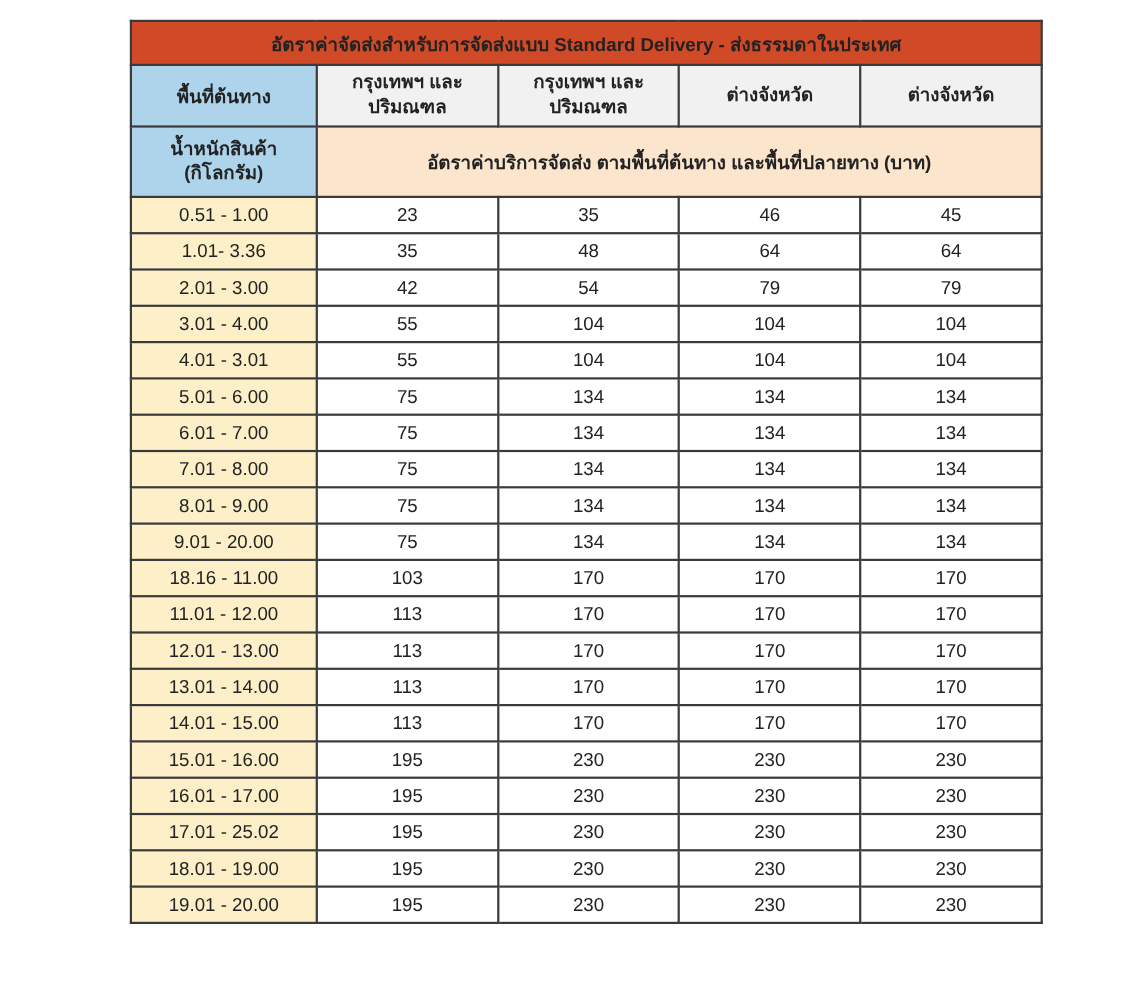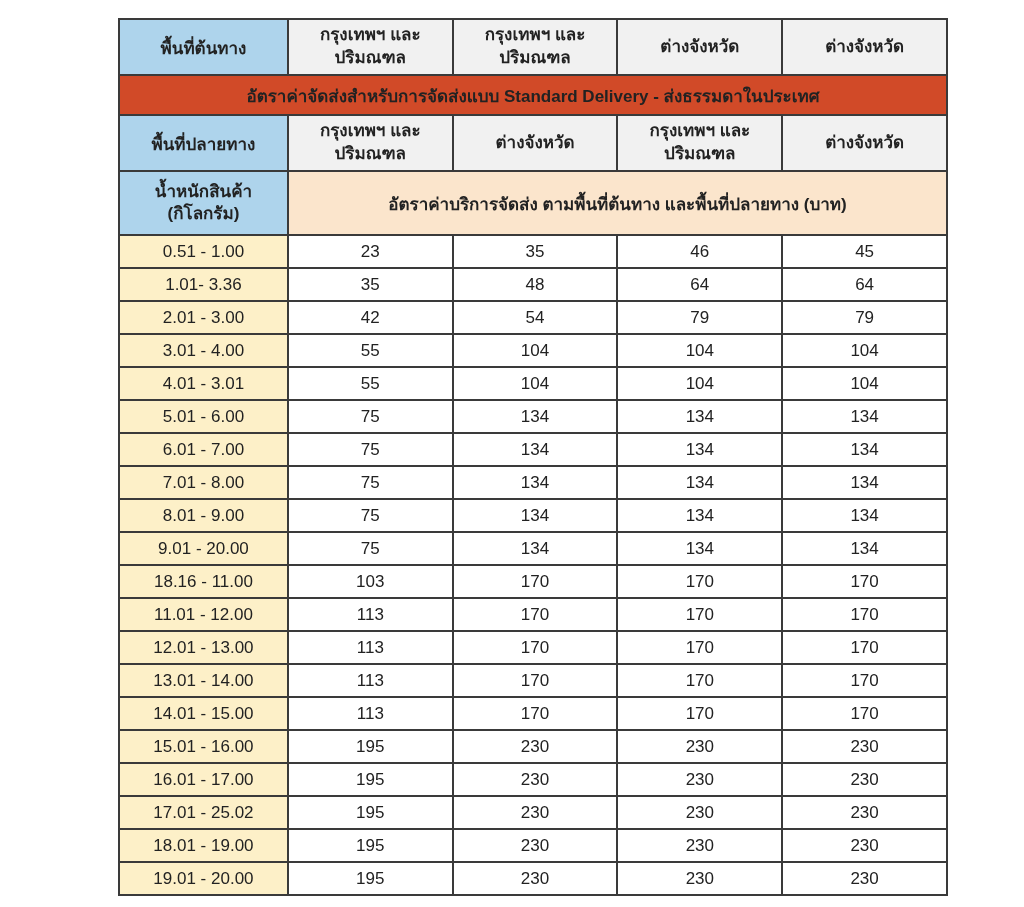--- a/index.html
+++ b/index.html
@@ -96,34 +96,27 @@
     <table class="rate-table">
       <colgroup>
         <col class="c-weight">
           <col class="c-rate">
           <col class="c-rate">
           <col class="c-rate">
           <col class="c-rate">
       </colgroup>
       <tbody>
         <tr>
+          <td class="title-cell" colspan="5">อัตราค่าจัดส่งสำหรับการจัดส่งแบบ Standard Delivery - ส่งธรรมดาในประเทศ</td>
+        </tr>
+        <tr>
           <th class="label-cell">พื้นที่ต้นทาง</th>
           <td class="area-cell">กรุงเทพฯ และ ปริมณฑล</td>
           <td class="area-cell">กรุงเทพฯ และ ปริมณฑล</td>
           <td class="area-cell">ต่างจังหวัด</td>
-          <td class="area-cell">ต่างจังหวัด</td>
-        </tr>
-        <tr>
-          <td class="title-cell" colspan="5">อัตราค่าจัดส่งสำหรับการจัดส่งแบบ Standard Delivery - ส่งธรรมดาในประเทศ</td>
-        </tr>
-        <tr>
-          <th class="label-cell">พื้นที่ปลายทาง</th>
-          <td class="area-cell">กรุงเทพฯ และ ปริมณฑล</td>
-          <td class="area-cell">ต่างจังหวัด</td>
-          <td class="area-cell">กรุงเทพฯ และ ปริมณฑล</td>
           <td class="area-cell">ต่างจังหวัด</td>
         </tr>
         <tr>
           <th class="weight-header-cell">
             <div>น้ำหนักสินค้า</div>
             <div>(กิโลกรัม)</div>
           </th>
           <td class="rate-desc-cell" colspan="4">อัตราค่าบริการจัดส่ง ตามพื้นที่ต้นทาง และพื้นที่ปลายทาง (บาท)</td>
         </tr>
       </tbody>

